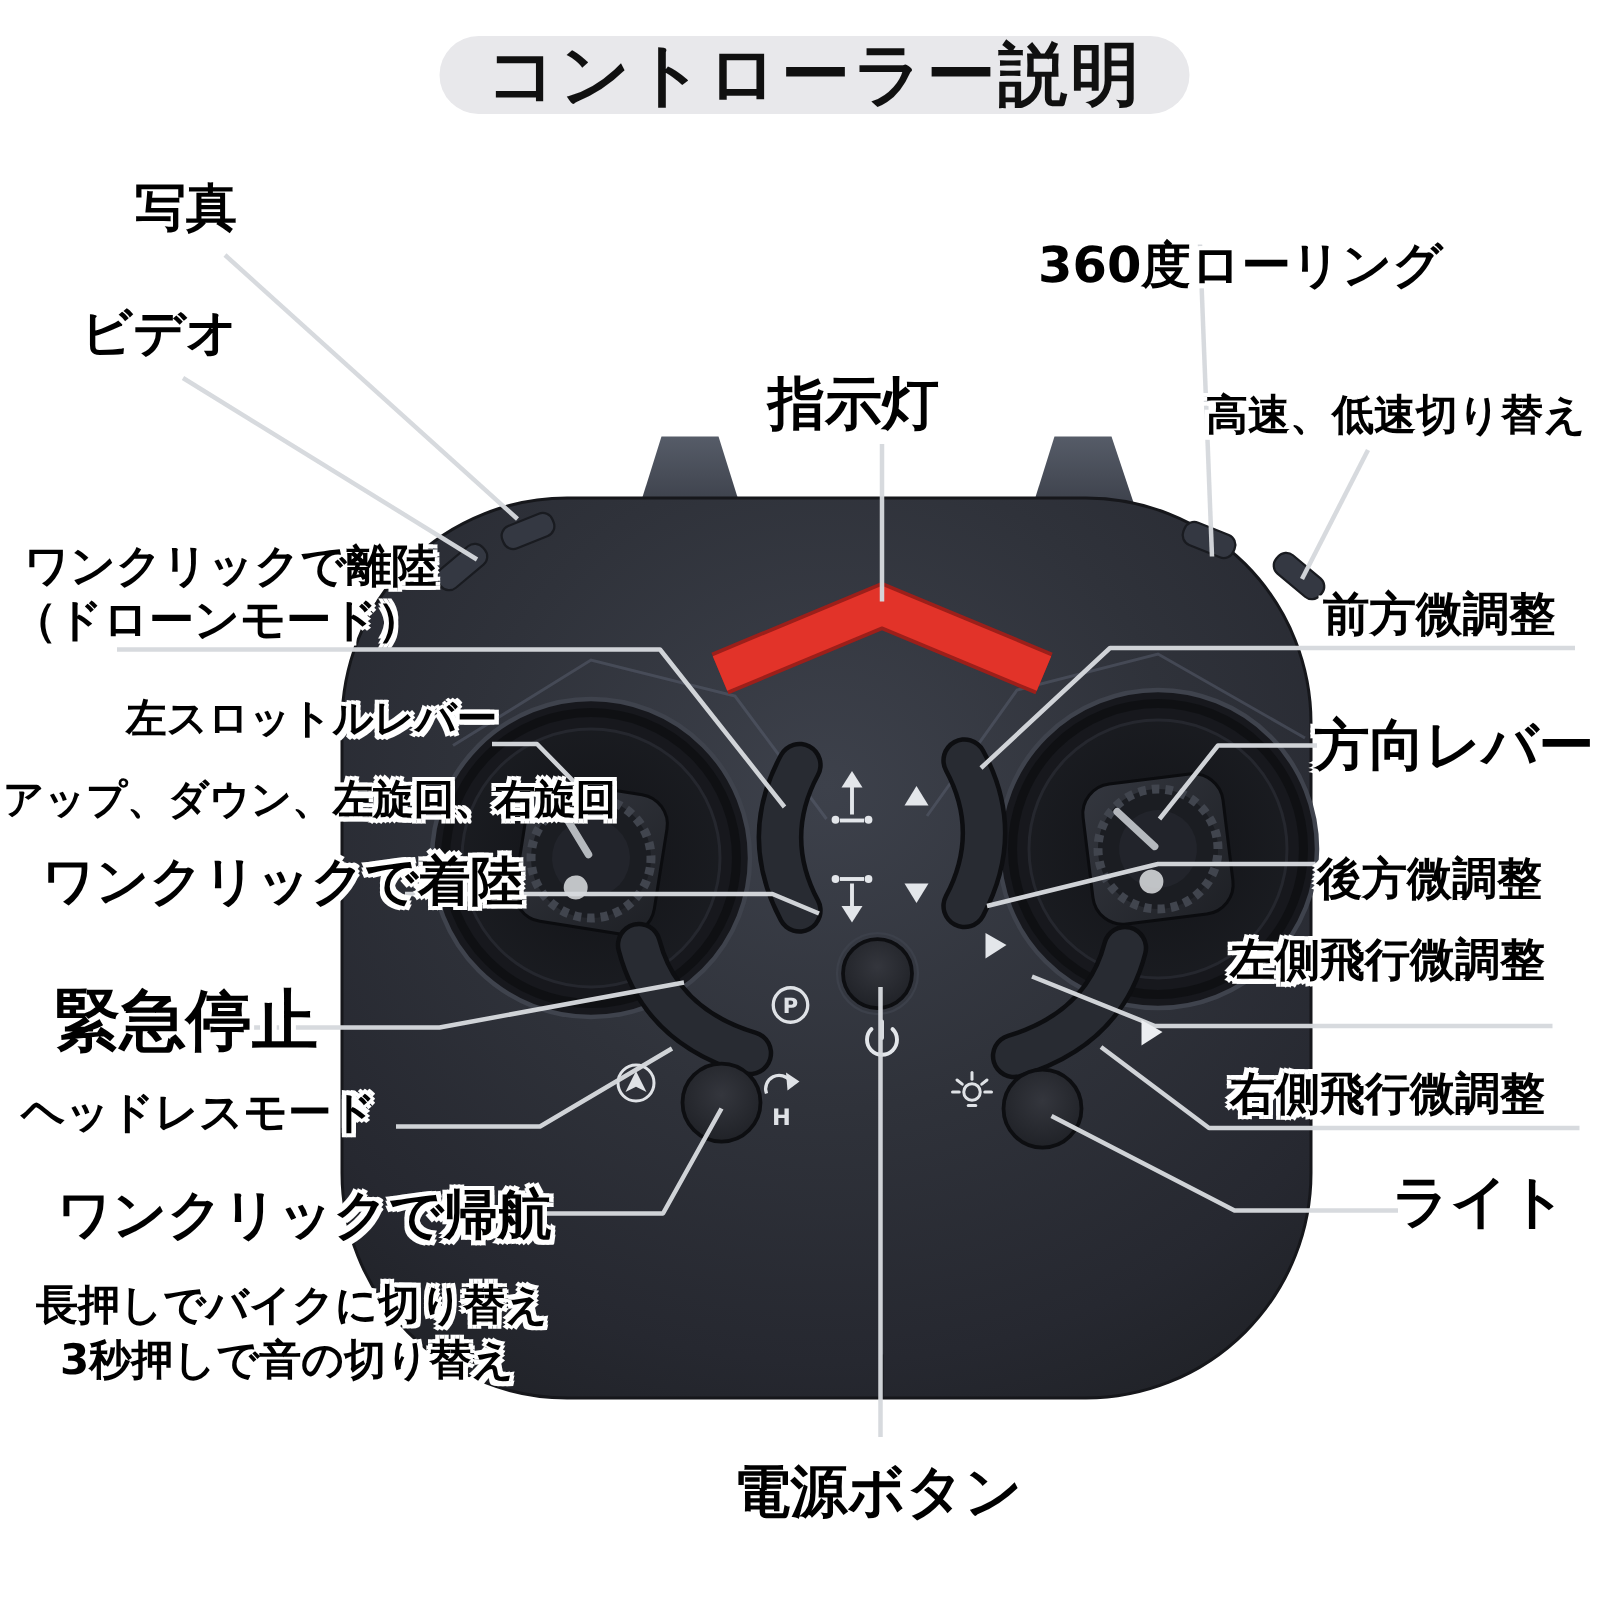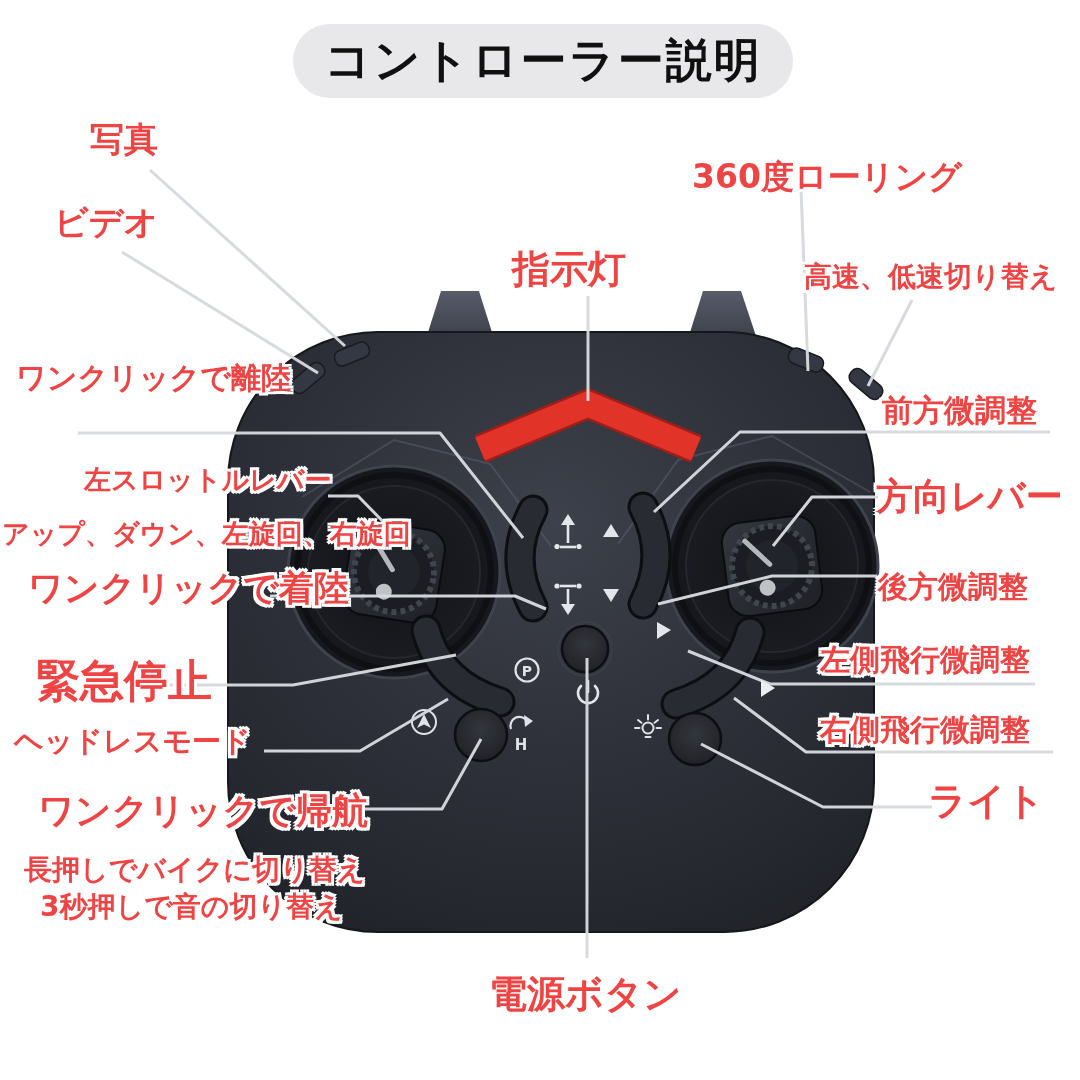--- a/index.html
+++ b/index.html
@@ -1,28 +1,28 @@
 <!DOCTYPE html>
 <html><head>
 <meta charset="utf-8">
 <style>
   html,body{margin:0;padding:0;background:#ffffff;}
   .canvas{
     position:relative;width:1080px;height:1080px;background:#ffffff;
     overflow:hidden;font-family:"DejaVu Sans",sans-serif;
   }
   .title-pill{
-    position:absolute;left:293px;top:24px;width:500px;height:74px;
+    position:absolute;left:293px;top:24px;width:500px;height:52px;
     background:#e8e8eb;border-radius:38px;display:flex;align-items:center;justify-content:center;
   }
   .title-pill span{
     font-size:46px;font-weight:bold;color:#101010;letter-spacing:2px;white-space:nowrap;
   }
   .lbl{
-    position:absolute;font-weight:bold;color:#ef4444;white-space:nowrap;line-height:1.05;
+    position:absolute;font-weight:bold;color:#000000;white-space:nowrap;line-height:1.05;
     text-shadow:
       -3px -3px 0 #fff, 3px -3px 0 #fff, -3px 3px 0 #fff, 3px 3px 0 #fff,
       -3px 0 0 #fff, 3px 0 0 #fff, 0 -3px 0 #fff, 0 3px 0 #fff;
   }
   svg.overlay{position:absolute;left:0;top:0;}
 </style>
 </head>
 <body>
 
 <div class="canvas">
@@ -197,30 +197,31 @@
     <polygon points="761,680 761,697 775,688" fill="#eceef1"></polygon>
   </svg>
 
   <div class="lbl" style="left:90px;top:122px;font-size:34px;">写真</div>
   <div class="lbl" style="left:54px;top:205px;font-size:34px;">ビデオ</div>
   <div class="lbl" style="left:692px;top:160px;font-size:33px;">360度ローリング</div>
   <div class="lbl" style="left:512px;top:250px;font-size:38px;">指示灯</div>
   <div class="lbl" style="left:804px;top:262px;font-size:28px;">高速、低速切り替え</div>
 
   <div class="lbl" style="left:16px;top:362px;font-size:30px;">ワンクリックで離陸</div>
+  <div class="lbl" style="left:8px;top:398px;font-size:30px;">（ドローンモード）</div>
   <div class="lbl" style="left:84px;top:466px;font-size:27px;">左スロットルレバー</div>
   <div class="lbl" style="left:2px;top:500px;font-size:27px;margin-top:20px;">アップ、ダウン、左旋回、右旋回</div>
   <div class="lbl" style="left:28px;top:570px;font-size:35px;">ワンクリックで着陸</div>
   <div class="lbl" style="left:36px;top:658px;font-size:44px;">緊急停止</div>
   <div class="lbl" style="left:14px;top:726px;font-size:29px;">ヘッドレスモード</div>
   <div class="lbl" style="left:38px;top:792px;font-size:36px;">ワンクリックで帰航</div>
   <div class="lbl" style="left:24px;top:855px;font-size:28px;">長押しでバイクに切り替え</div>
   <div class="lbl" style="left:40px;top:892px;font-size:28px;">3秒押しで音の切り替え</div>
 
   <div class="lbl" style="left:882px;top:394px;font-size:31px;">前方微調整</div>
   <div class="lbl" style="left:876px;top:478px;font-size:37px;">方向レバー</div>
   <div class="lbl" style="left:878px;top:571px;font-size:30px;">後方微調整</div>
-  <div class="lbl" style="left:820px;top:644px;font-size:30px;">左側飛行微調整</div>
+  <div class="lbl" style="left:820px;top:628px;font-size:30px;font-family:Liberation Mono, monospace;">左側飛行微調整</div>
   <div class="lbl" style="left:820px;top:714px;font-size:30px;">右側飛行微調整</div>
   <div class="lbl" style="left:928px;top:782px;font-size:38px;">ライト</div>
   <div class="lbl" style="left:489px;top:975px;font-size:38px;">電源ボタン</div>
 
 </div>
 
 </body></html>

